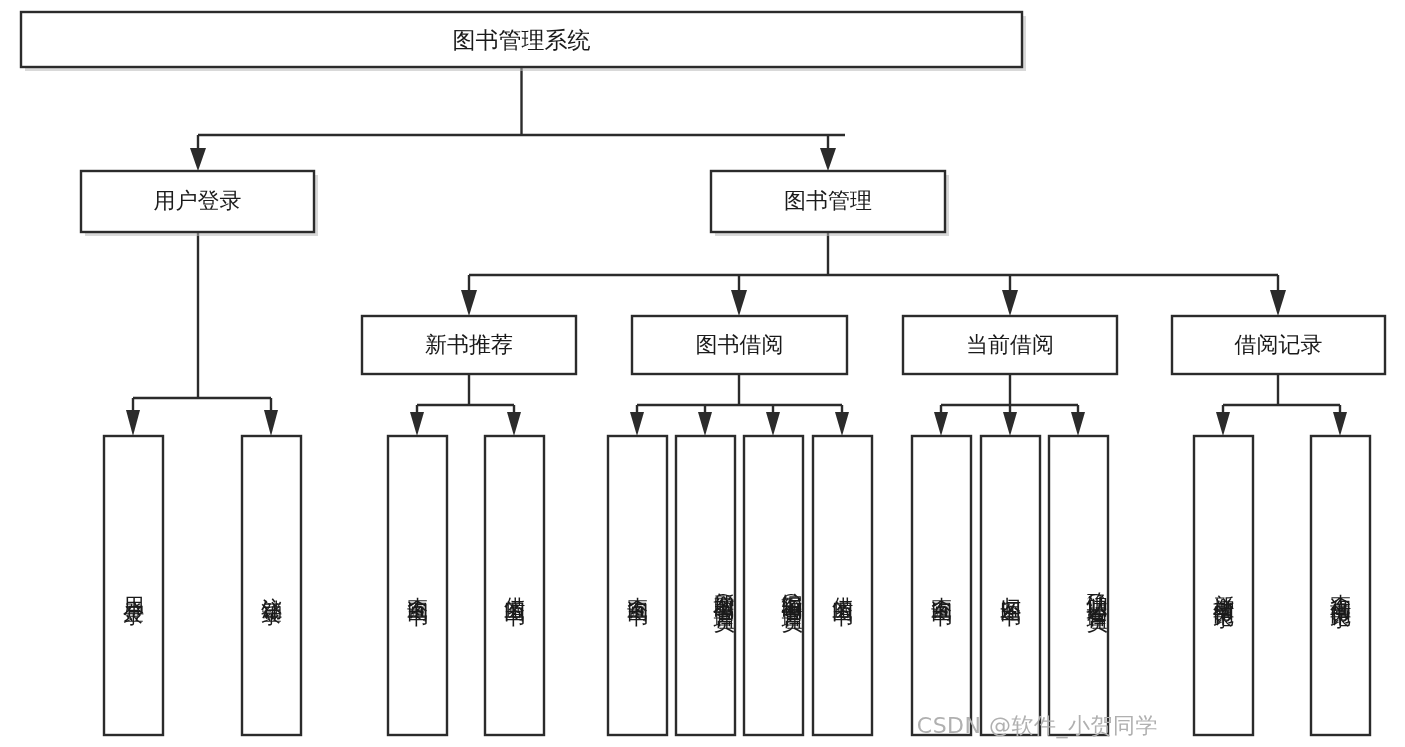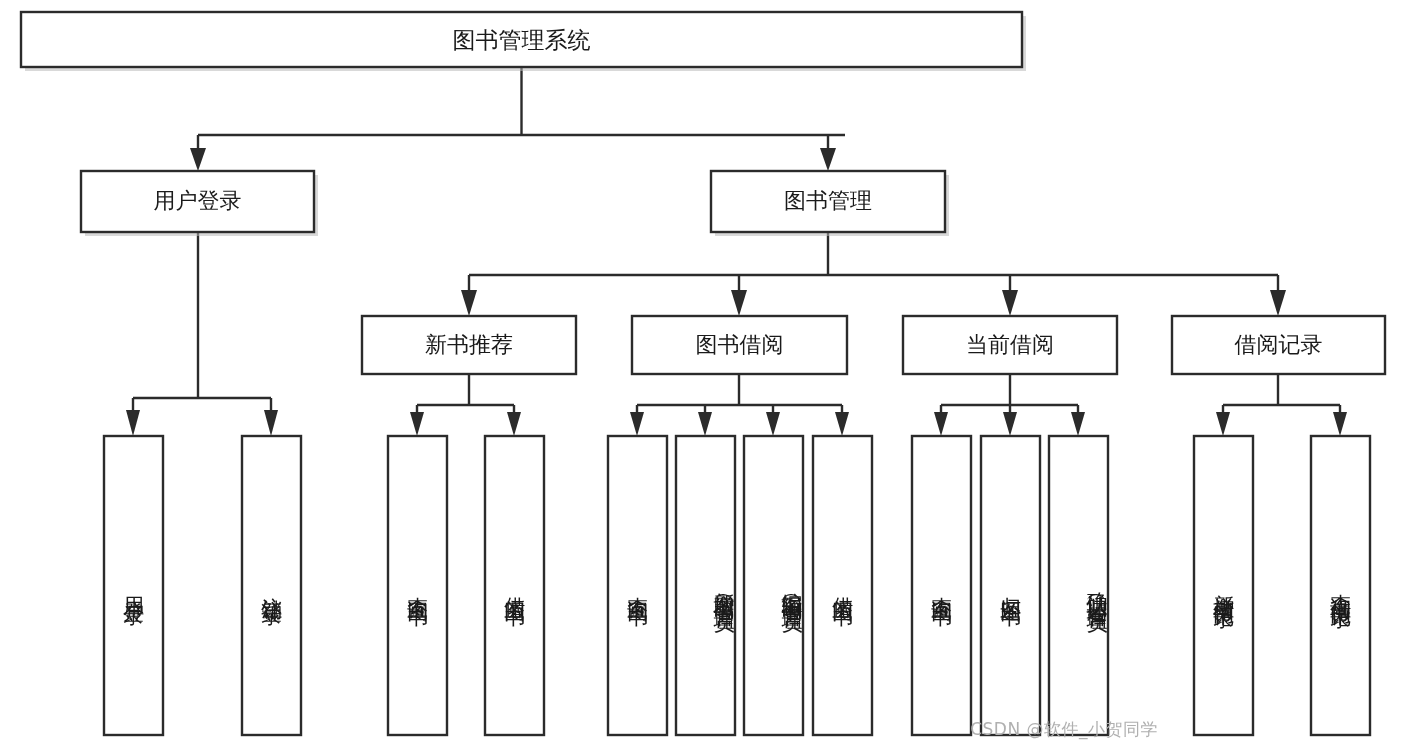--- a/index.html
+++ b/index.html
@@ -72,21 +72,21 @@
     display: flex;
     align-items: flex-start;
     justify-content: center;
   }
   .leaf-label.center-v { align-items: center; }
   .watermark {
     position: absolute;
     right: 8px;
     bottom: 6px;
     font-family: "DejaVu Sans", "Liberation Sans", sans-serif;
-    font-size: 17px;
+    font-size: 22px;
     color: #b0b0b0;
     letter-spacing: 0.5px;
     white-space: nowrap;
   }
 </style>
 </head>
 <body>
 
 <div id="diagram-root">
 

